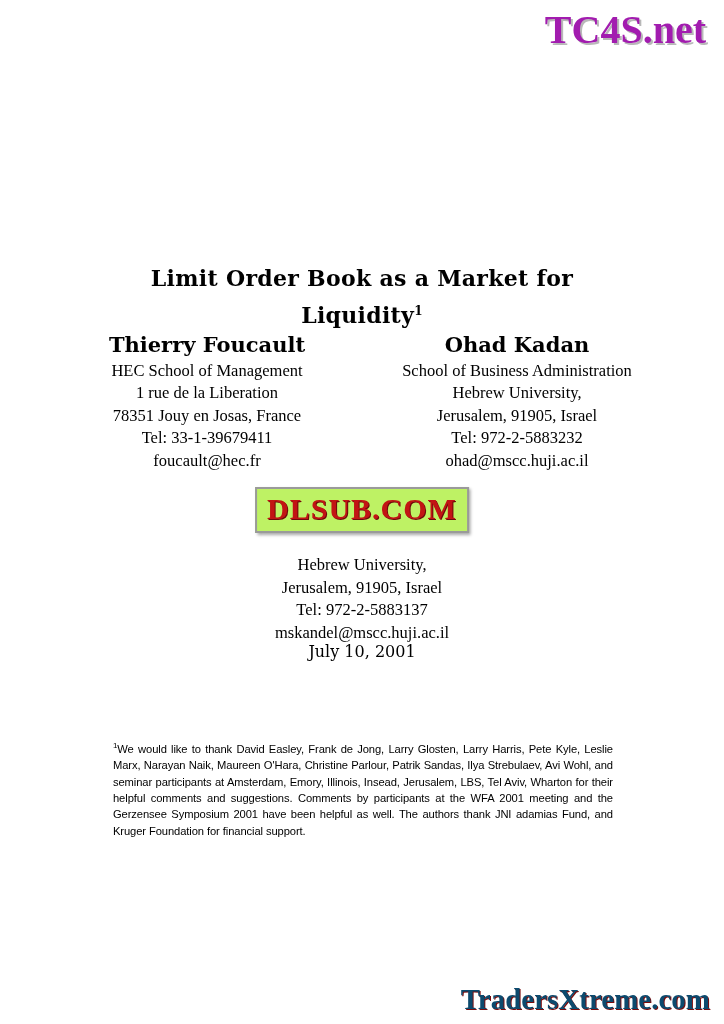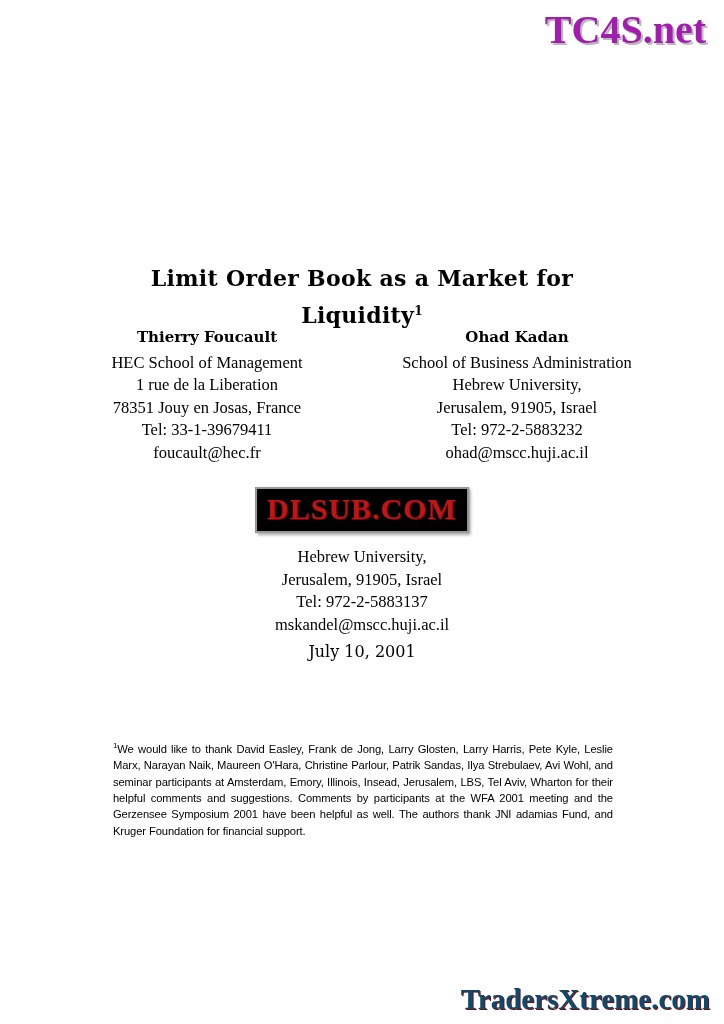--- a/index.html
+++ b/index.html
@@ -37,21 +37,21 @@
     font-size: 29px;
     color: #0c4a6e;
     text-shadow: 1px 1px 0 #7a0b0b;
   }
   .wm-center {
     position: absolute;
     top: 487px;
     left: 50%;
     transform: translateX(-50%);
     padding: 3px 10px 5px 10px;
-    background: #000000;
+    background: #bef264;
     border: 2px solid #9a9a9a;
     box-shadow: 2px 2px 3px rgba(0,0,0,0.35);
     font-family: "Liberation Serif", serif;
     font-weight: bold;
     font-size: 30px;
     letter-spacing: 1px;
     color: #c21414;
     text-shadow: 1px 1px 0 #6d0a0a;
     white-space: nowrap;
   }
@@ -94,22 +94,23 @@
   }
   .author-block {
     width: 290px;
     text-align: center;
     font-size: 16.5px;
     line-height: 22.5px;
   }
   .author-name {
     font-family: "DejaVu Serif", serif;
     font-weight: bold;
-    font-size: 15px;
+    font-size: 21px;
     margin-bottom: 3px;
+    margin-top: 8px;
   }
 
   .third-author {
     position: absolute;
     left: 212px;
     top: 498px;
     width: 300px;
     text-align: center;
     font-size: 16.5px;
     line-height: 22.5px;

